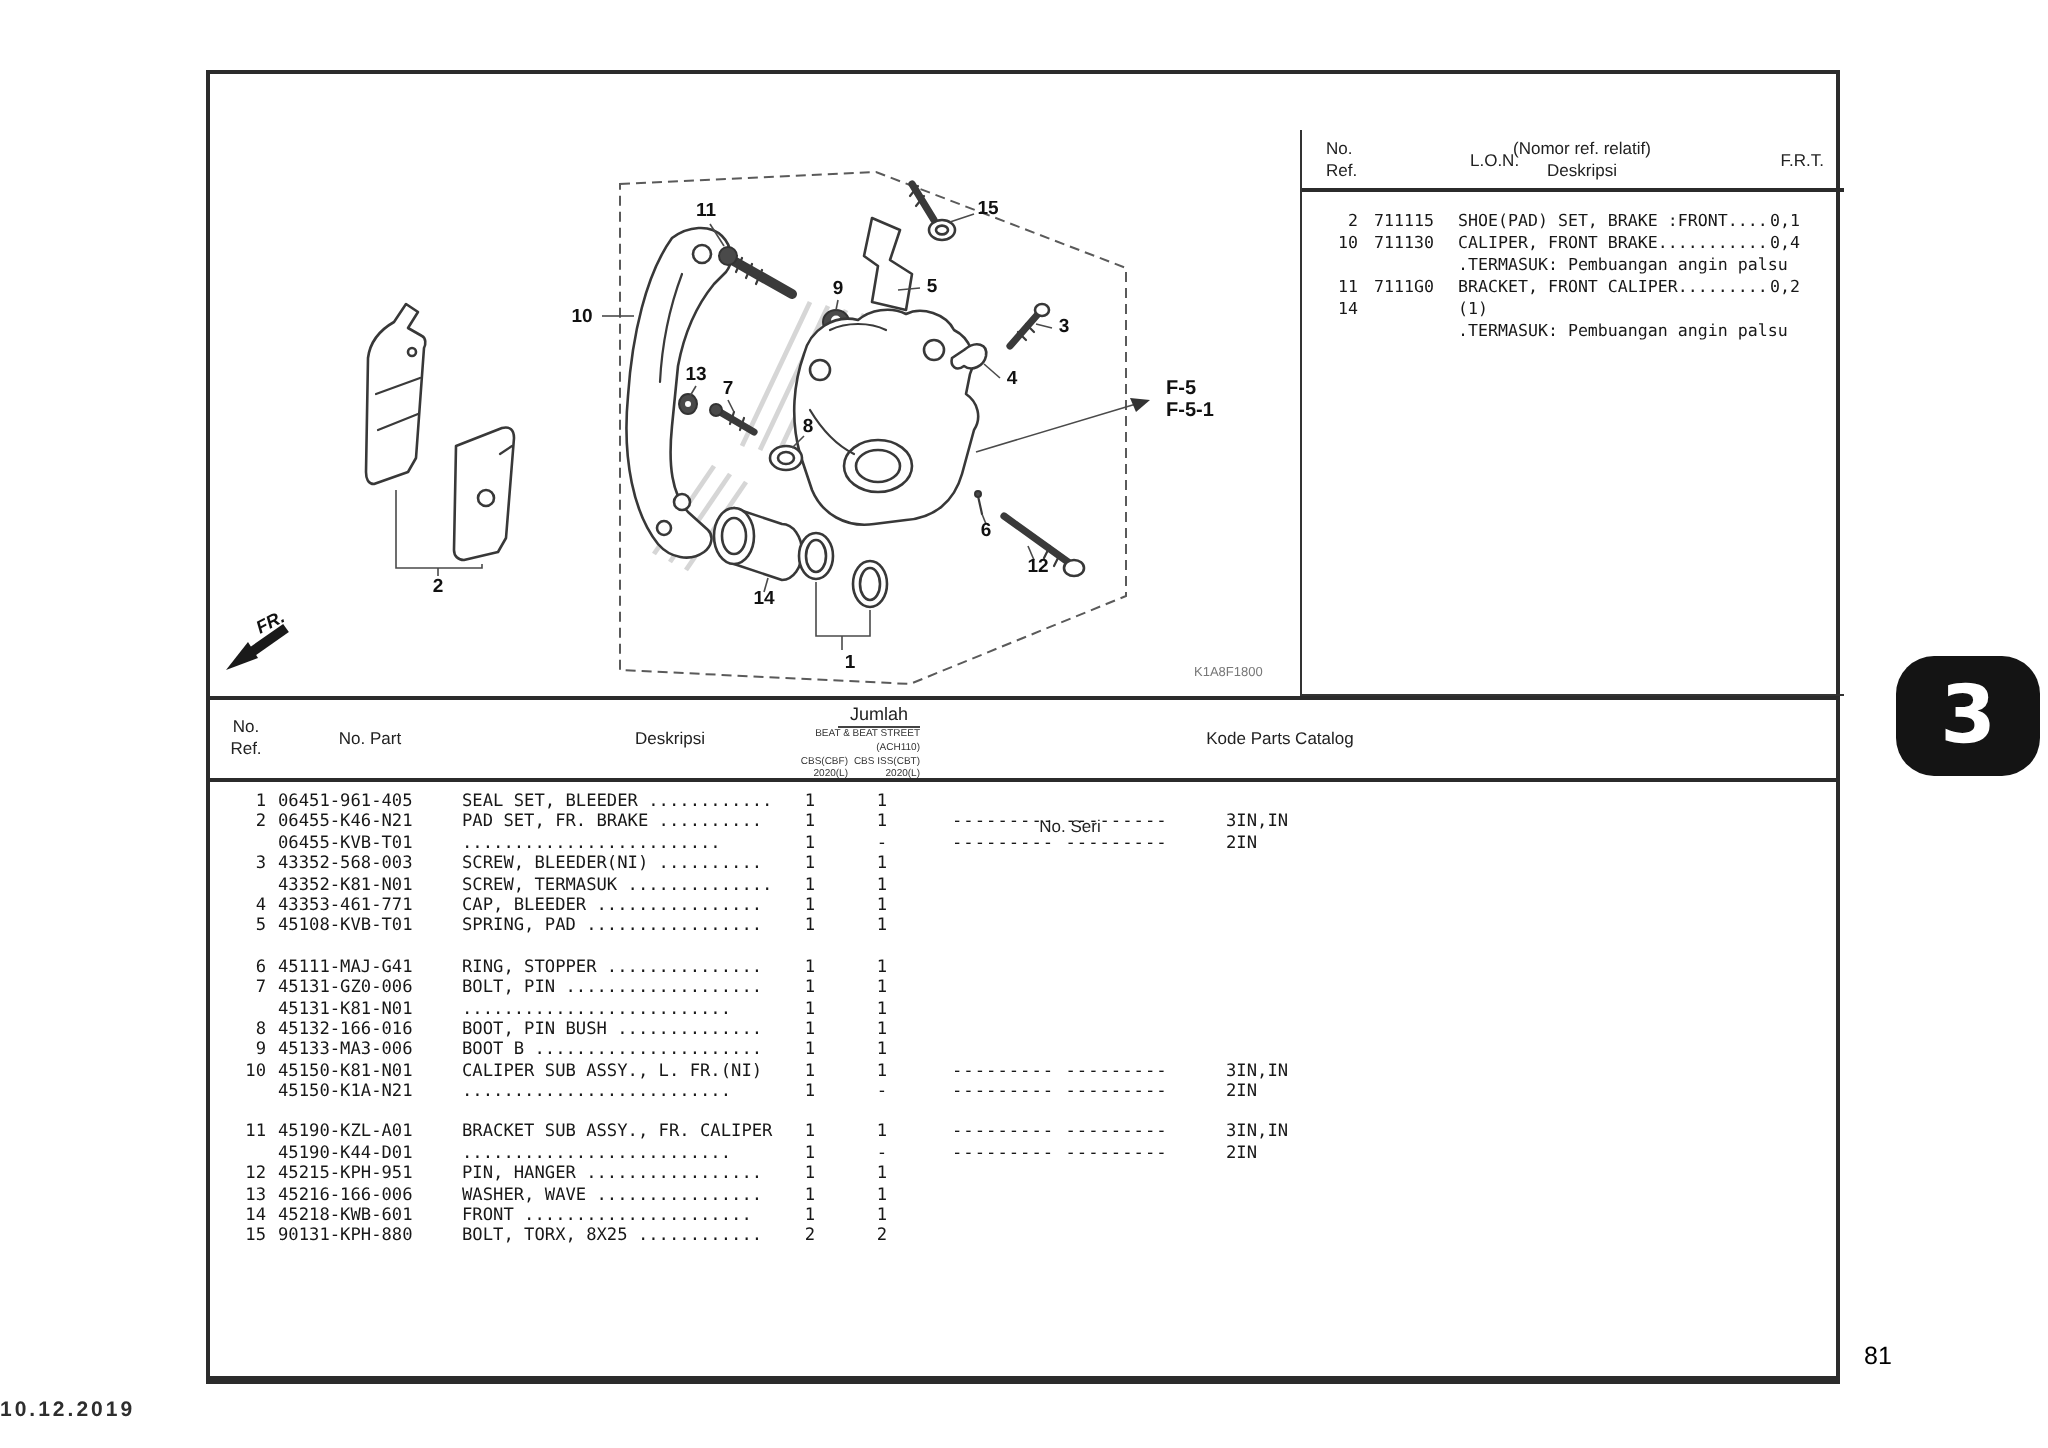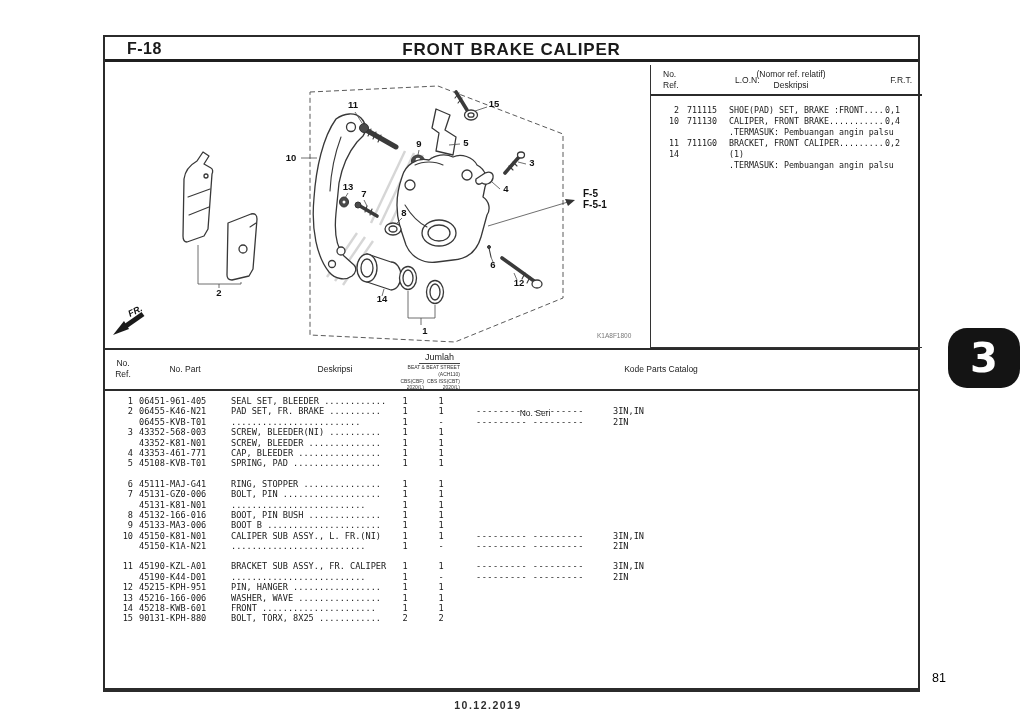--- a/index.html
+++ b/index.html
@@ -58,51 +58,47 @@
   .pt-header .abs{position:absolute;}
   .h-no{left:4px;top:8px;width:28px;text-align:center;line-height:1.3;}
   .h-part{left:38px;top:14px;width:84px;text-align:center;}
   .h-desk{left:170px;top:14px;width:120px;text-align:center;}
   .h-jumlah{left:283px;top:2px;width:72px;text-align:right;}
   .h-jumlah .jl{font-size:9px;border-bottom:1px solid #444;display:inline-block;padding:0 6px 1px;}
   .h-jumlah .sub{font-size:5px;line-height:1.35;color:#333;display:block;}
   .h-jumlah .two{display:flex;}
   .h-jumlah .two span{flex:1;font-size:5px;line-height:1.35;color:#333;}
   .h-seri{left:385px;top:14px;width:90px;text-align:center;margin-top:44px;}
-  .h-kode{left:475px;top:14px;width:162px;text-align:center;}
+  .h-kode{left:454px;top:14px;width:162px;text-align:center;}
   .pt-rows{position:relative;margin-top:5px;font-family:"DejaVu Sans Mono",monospace;
            font-size:8.6px;color:#181818;}
   .prow{position:relative;height:10.4px;white-space:pre;}
   .prow span{position:absolute;top:0;}
   .p-ref{left:4px;width:24px;text-align:right;}
   .p-part{left:34px;}
   .p-desc{left:126px;}
   .p-q1{left:292px;width:16px;text-align:center;}
   .p-q2{left:328px;width:16px;text-align:center;}
   .p-seri{left:371px;letter-spacing:.5px;}
   .p-kode{left:508px;}
   .pgap{height:10px;}
 
   
   .section-tab{position:absolute;left:948px;top:328px;width:72px;height:60px;background:#141414;
                border-radius:19px;color:#fff;display:flex;align-items:center;justify-content:center;
                font-family:"DejaVu Sans",sans-serif;font-weight:bold;font-size:40px;}
   .page-number{position:absolute;left:932px;top:671px;font-size:12.5px;color:#000000;}
-  .footer-date{position:absolute;left:0;width:976px;top:699px;text-align:center;
+  .footer-date{position:absolute;left:0;width:976px;top:699px;text-align:left;
                font-weight:bold;font-size:10.5px;letter-spacing:1.5px;color:#2e2e2e;}
 </style>
 </head>
 <body>
 
 <div class="frame">
 
-  <div class="header-band">
-    <div class="page-code">F-18</div>
-    <div class="page-title">FRONT BRAKE CALIPER</div>
-  </div>
 
   <div class="diagram">
     <svg width="545" height="283" viewBox="0 0 545 283">
 
       <g>
         <line class="hatch" x1="300" y1="86" x2="266" y2="158"></line>
         <line class="hatch" x1="309" y1="88" x2="275" y2="160"></line>
         <line class="hatch" x1="318" y1="90" x2="284" y2="162"></line>
         <line class="hatch" x1="327" y1="92" x2="293" y2="164"></line>
         <line class="hatch" x1="336" y1="94" x2="302" y2="166"></line>
@@ -304,21 +300,21 @@
           </span>
       </div>
       <div class="abs h-seri">No. Seri</div>
       <div class="abs h-kode">Kode Parts Catalog</div>
     </div>
     <div class="pt-rows">
         <div class="prow"><span class="p-ref">1</span><span class="p-part">06451-961-405</span><span class="p-desc">SEAL SET, BLEEDER ............</span><span class="p-q1">1</span><span class="p-q2">1</span><span class="p-seri"></span><span class="p-kode"></span></div>
         <div class="prow"><span class="p-ref">2</span><span class="p-part">06455-K46-N21</span><span class="p-desc">PAD SET, FR. BRAKE ..........</span><span class="p-q1">1</span><span class="p-q2">1</span><span class="p-seri">--------- ---------</span><span class="p-kode">3IN,IN</span></div>
         <div class="prow"><span class="p-ref"></span><span class="p-part">06455-KVB-T01</span><span class="p-desc">.........................</span><span class="p-q1">1</span><span class="p-q2">-</span><span class="p-seri">--------- ---------</span><span class="p-kode">2IN</span></div>
         <div class="prow"><span class="p-ref">3</span><span class="p-part">43352-568-003</span><span class="p-desc">SCREW, BLEEDER(NI) ..........</span><span class="p-q1">1</span><span class="p-q2">1</span><span class="p-seri"></span><span class="p-kode"></span></div>
-        <div class="prow"><span class="p-ref"></span><span class="p-part">43352-K81-N01</span><span class="p-desc">SCREW, BLEEDER ..............</span><span class="p-q1">1</span><span class="p-q2">1</span><span class="p-seri"></span><span class="p-kode"></span></div>
+        <div class="prow"><span class="p-ref"></span><span class="p-part">43352-K81-N01</span><span class="p-desc">SCREW, TERMASUK ..............</span><span class="p-q1">1</span><span class="p-q2">1</span><span class="p-seri"></span><span class="p-kode"></span></div>
         <div class="prow"><span class="p-ref">4</span><span class="p-part">43353-461-771</span><span class="p-desc">CAP, BLEEDER ................</span><span class="p-q1">1</span><span class="p-q2">1</span><span class="p-seri"></span><span class="p-kode"></span></div>
         <div class="prow"><span class="p-ref">5</span><span class="p-part">45108-KVB-T01</span><span class="p-desc">SPRING, PAD .................</span><span class="p-q1">1</span><span class="p-q2">1</span><span class="p-seri"></span><span class="p-kode"></span></div>
         <div class="pgap"></div>
         <div class="prow"><span class="p-ref">6</span><span class="p-part">45111-MAJ-G41</span><span class="p-desc">RING, STOPPER ...............</span><span class="p-q1">1</span><span class="p-q2">1</span><span class="p-seri"></span><span class="p-kode"></span></div>
         <div class="prow"><span class="p-ref">7</span><span class="p-part">45131-GZ0-006</span><span class="p-desc">BOLT, PIN ...................</span><span class="p-q1">1</span><span class="p-q2">1</span><span class="p-seri"></span><span class="p-kode"></span></div>
         <div class="prow"><span class="p-ref"></span><span class="p-part">45131-K81-N01</span><span class="p-desc">..........................</span><span class="p-q1">1</span><span class="p-q2">1</span><span class="p-seri"></span><span class="p-kode"></span></div>
         <div class="prow"><span class="p-ref">8</span><span class="p-part">45132-166-016</span><span class="p-desc">BOOT, PIN BUSH ..............</span><span class="p-q1">1</span><span class="p-q2">1</span><span class="p-seri"></span><span class="p-kode"></span></div>
         <div class="prow"><span class="p-ref">9</span><span class="p-part">45133-MA3-006</span><span class="p-desc">BOOT B ......................</span><span class="p-q1">1</span><span class="p-q2">1</span><span class="p-seri"></span><span class="p-kode"></span></div>
         <div class="prow"><span class="p-ref">10</span><span class="p-part">45150-K81-N01</span><span class="p-desc">CALIPER SUB ASSY., L. FR.(NI)</span><span class="p-q1">1</span><span class="p-q2">1</span><span class="p-seri">--------- ---------</span><span class="p-kode">3IN,IN</span></div>
         <div class="prow"><span class="p-ref"></span><span class="p-part">45150-K1A-N21</span><span class="p-desc">..........................</span><span class="p-q1">1</span><span class="p-q2">-</span><span class="p-seri">--------- ---------</span><span class="p-kode">2IN</span></div>

